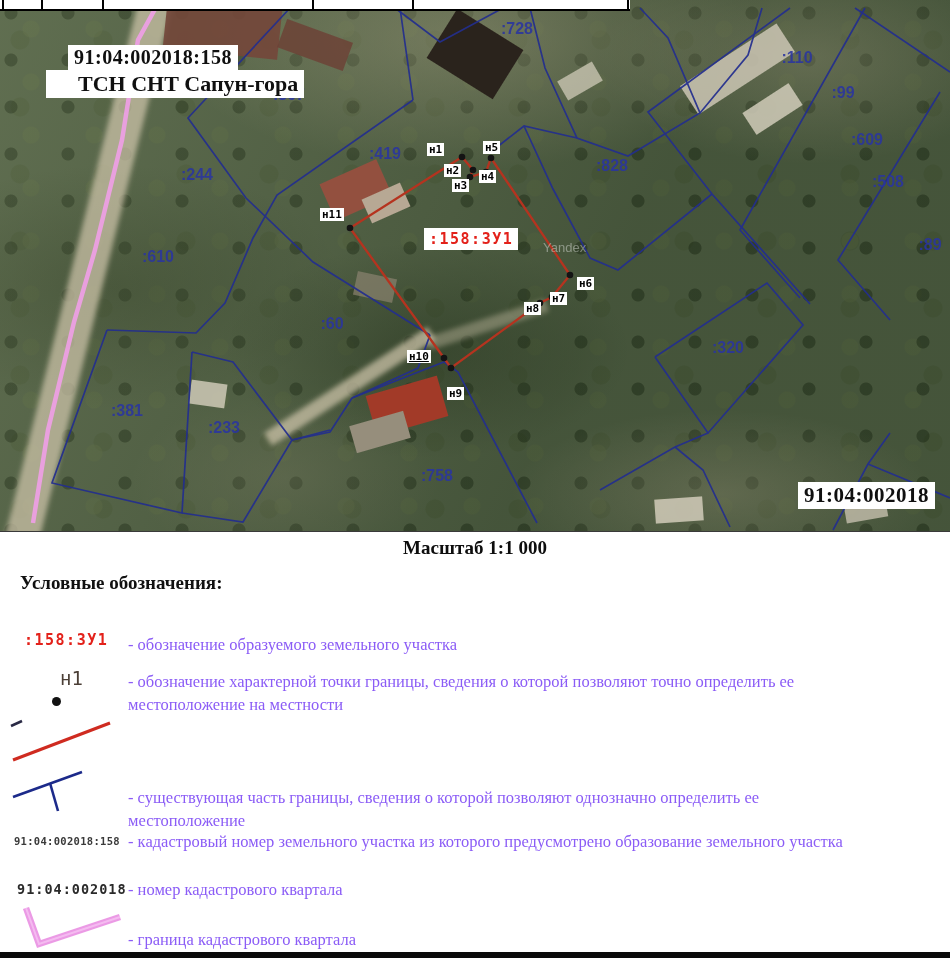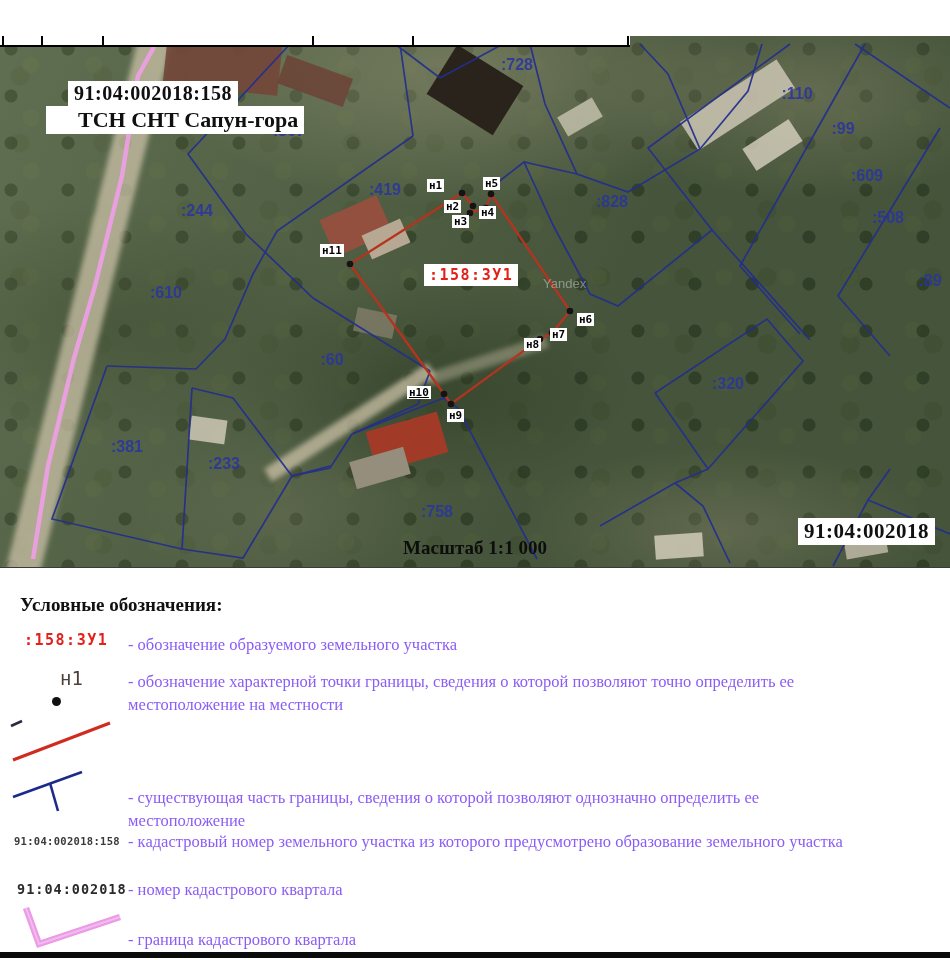--- a/index.html
+++ b/index.html
@@ -1,20 +1,20 @@
 <!DOCTYPE html>
 <html><head>
 <meta charset="utf-8">
 <style>
   html,body{margin:0;padding:0;background:#fff;}
   .page{position:relative;width:950px;height:960px;background:#fff;overflow:hidden;
         font-family:"Liberation Serif",serif;}
   
   .map{position:absolute;left:0;top:0;width:950px;height:531px;overflow:hidden;
-       border-bottom:1.5px solid #3a3a3a;margin-top:36px;}
+       border-bottom:1.5px solid #3a3a3a;}
   .map-bg{position:absolute;inset:0;background-color:#55654a;
     background-image:
       linear-gradient(115deg, rgba(125,135,98,.28), rgba(38,52,28,.34) 62%),
       radial-gradient(ellipse 430px 190px at 49% 7%, rgba(192,183,152,.50), transparent 70%),
       radial-gradient(ellipse 300px 150px at 85% 11%, rgba(188,180,150,.45), transparent 70%),
       radial-gradient(ellipse 280px 150px at 45% 66%, rgba(32,46,26,.50), transparent 72%),
       radial-gradient(ellipse 320px 170px at 12% 54%, rgba(44,58,34,.46), transparent 72%),
       radial-gradient(ellipse 300px 120px at 76% 93%, rgba(182,174,146,.42), transparent 70%),
       radial-gradient(ellipse 220px 120px at 30% 90%, rgba(152,147,122,.30), transparent 70%),
       radial-gradient(circle 9px at 11px 13px, rgba(20,32,14,.48) 0 6px, transparent 7px),
@@ -38,21 +38,21 @@
   .box-snt{left:46px;top:70px;font-size:22px;padding-left:32px;}
   .box-quarter{left:798px;top:482px;font-size:21px;letter-spacing:.5px;}
   .wmark{position:absolute;left:543px;top:240px;color:rgba(255,255,255,.38);
       font-family:"Liberation Sans",sans-serif;font-size:13px;}
   .table-strip{position:absolute;left:0;top:0;width:630px;height:9px;background:#fff;
       border-bottom:2px solid #000;}
   .table-strip i{position:absolute;top:0;width:2px;height:9px;background:#000;}
   
   .scale{position:absolute;left:0;top:537px;width:950px;text-align:center;color:#0d0d0d;
       font-weight:bold;font-size:19px;font-family:"Liberation Serif",serif;}
-  .legend-title{position:absolute;left:20px;top:572px;font-weight:bold;font-size:19px;color:#111;margin-top:22px;}
+  .legend-title{position:absolute;left:20px;top:572px;font-weight:bold;font-size:19px;color:#111;}
   .ldesc{position:absolute;left:128px;font-size:16.5px;line-height:23px;color:#8b5cf6;}
   .lsym-red{position:absolute;left:24px;top:631px;color:#e3211a;font-family:"DejaVu Sans Mono",monospace;
       font-weight:bold;font-size:15px;letter-spacing:1.5px;}
   .lsym-n1{position:absolute;left:60px;top:667px;color:#4b3f36;font-family:"DejaVu Sans Mono",monospace;
       font-size:19px;}
   .lsym-dot{position:absolute;left:52px;top:697px;width:9px;height:9px;border-radius:50%;background:#111;}
   .lsym-code-sm{position:absolute;left:14px;top:835px;color:#3a3a3a;font-family:"DejaVu Sans Mono",monospace;
       font-weight:bold;font-size:10.5px;letter-spacing:.3px;}
   .lsym-code{position:absolute;left:17px;top:881px;color:#2a2a2a;font-family:"DejaVu Sans Mono",monospace;
       font-weight:bold;font-size:13.5px;letter-spacing:1px;}
@@ -127,21 +127,21 @@
           <circle cx="444" cy="358" r="3.3"></circle>
           <circle cx="350" cy="228" r="3.3"></circle>
         </g>
     </svg>
 
     <div id="parcel-labels">
         <span class="pnum" style="left: 517px; top: 29px;">:728</span>
         <span class="pnum" style="left: 289px; top: 95px;">:307</span>
         <span class="pnum" style="left: 385px; top: 154px;">:419</span>
         <span class="pnum" style="left: 197px; top: 175px;">:244</span>
-        <span class="pnum" style="left: 166px; top: 257px; text-align: center;">:610</span>
+        <span class="pnum" style="left: 158px; top: 257px; text-align: center;">:610</span>
         <span class="pnum" style="left: 332px; top: 324px;">:60</span>
         <span class="pnum" style="left: 127px; top: 411px;">:381</span>
         <span class="pnum" style="left: 224px; top: 428px;">:233</span>
         <span class="pnum" style="left: 437px; top: 476px;">:758</span>
         <span class="pnum" style="left: 612px; top: 166px;">:828</span>
         <span class="pnum" style="left: 797px; top: 58px;">:110</span>
         <span class="pnum" style="left: 843px; top: 93px;">:99</span>
         <span class="pnum" style="left: 867px; top: 140px;">:609</span>
         <span class="pnum" style="left: 888px; top: 182px;">:508</span>
         <span class="pnum" style="left: 930px; top: 245px;">:89</span>
@@ -149,21 +149,21 @@
       </div>
     <div id="point-labels">
         <span class="pt" style="left: 427px; top: 143px;">н1</span>
         <span class="pt" style="left: 444px; top: 164px;">н2</span>
         <span class="pt" style="left: 452px; top: 179px;">н3</span>
         <span class="pt" style="left: 479px; top: 170px;">н4</span>
         <span class="pt" style="left: 483px; top: 141px;">н5</span>
         <span class="pt" style="left: 577px; top: 277px;">н6</span>
         <span class="pt" style="left: 550px; top: 292px;">н7</span>
         <span class="pt" style="left: 524px; top: 302px;">н8</span>
-        <span class="pt" style="left: 447px; top: 373px;">н9</span>
+        <span class="pt" style="left: 447px; top: 387px;">н9</span>
         <span class="pt" style="left: 407px; top: 350px; text-decoration: underline;">н10</span>
         <span class="pt" style="left: 320px; top: 208px;">н11</span>
       </div>
 
     <div class="zu-label">:158:ЗУ1</div>
     <div class="info-box box-parent">91:04:002018:158</div>
     <div class="info-box box-snt">ТСН СНТ Сапун-гора</div>
     <div class="info-box box-quarter">91:04:002018</div>
     <div class="wmark">Yandex</div>
 

